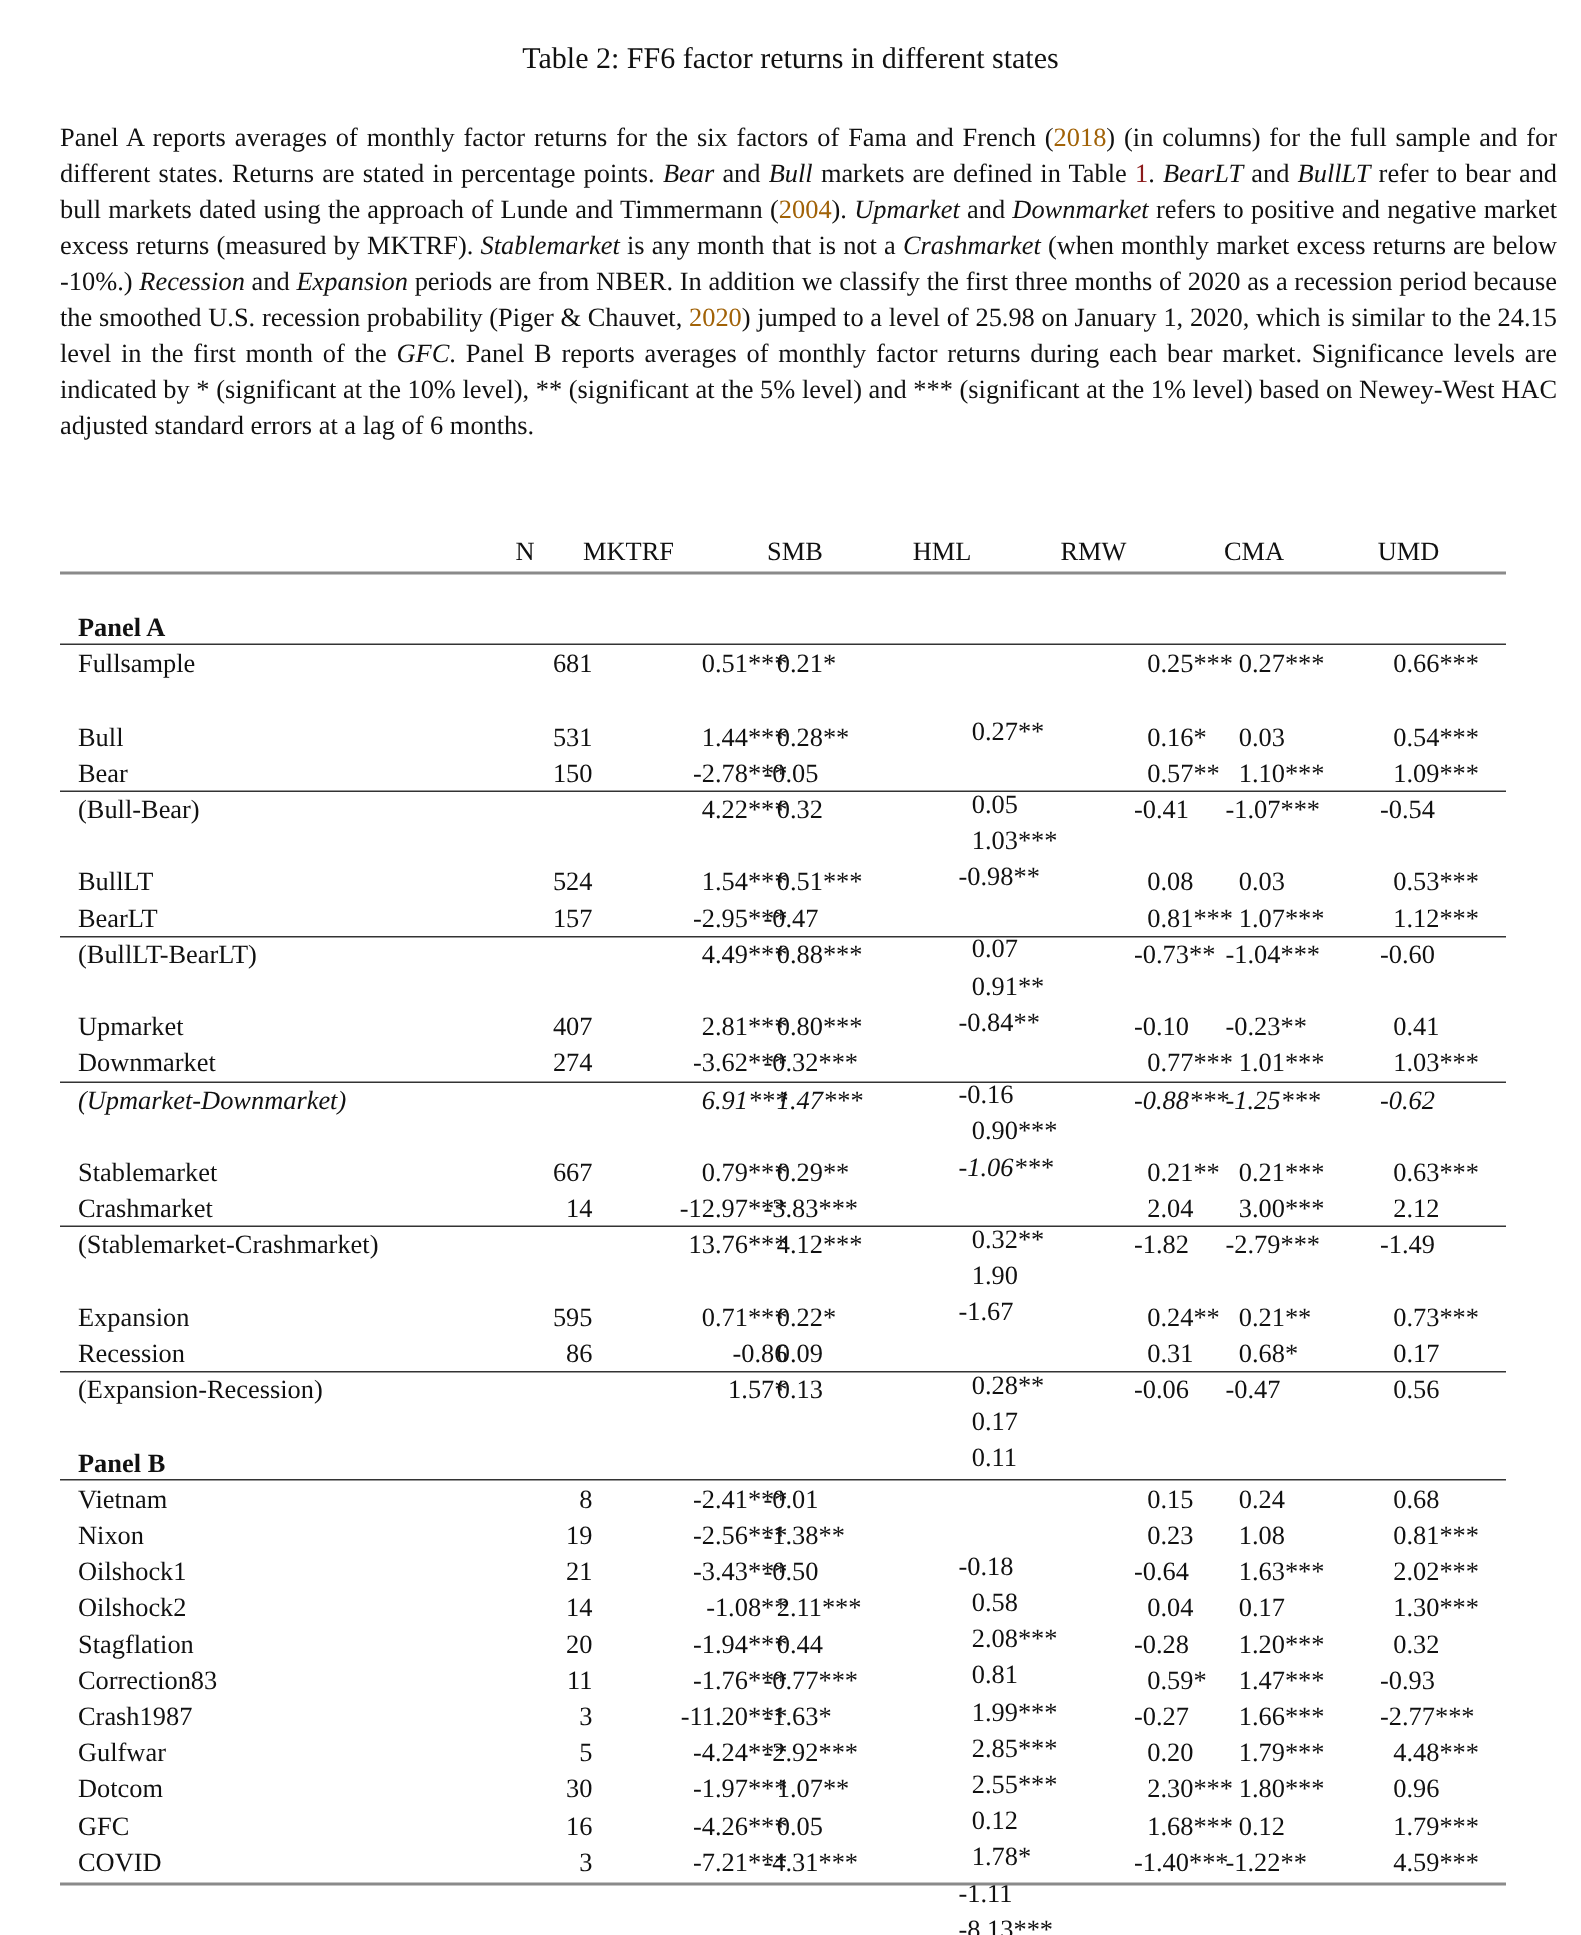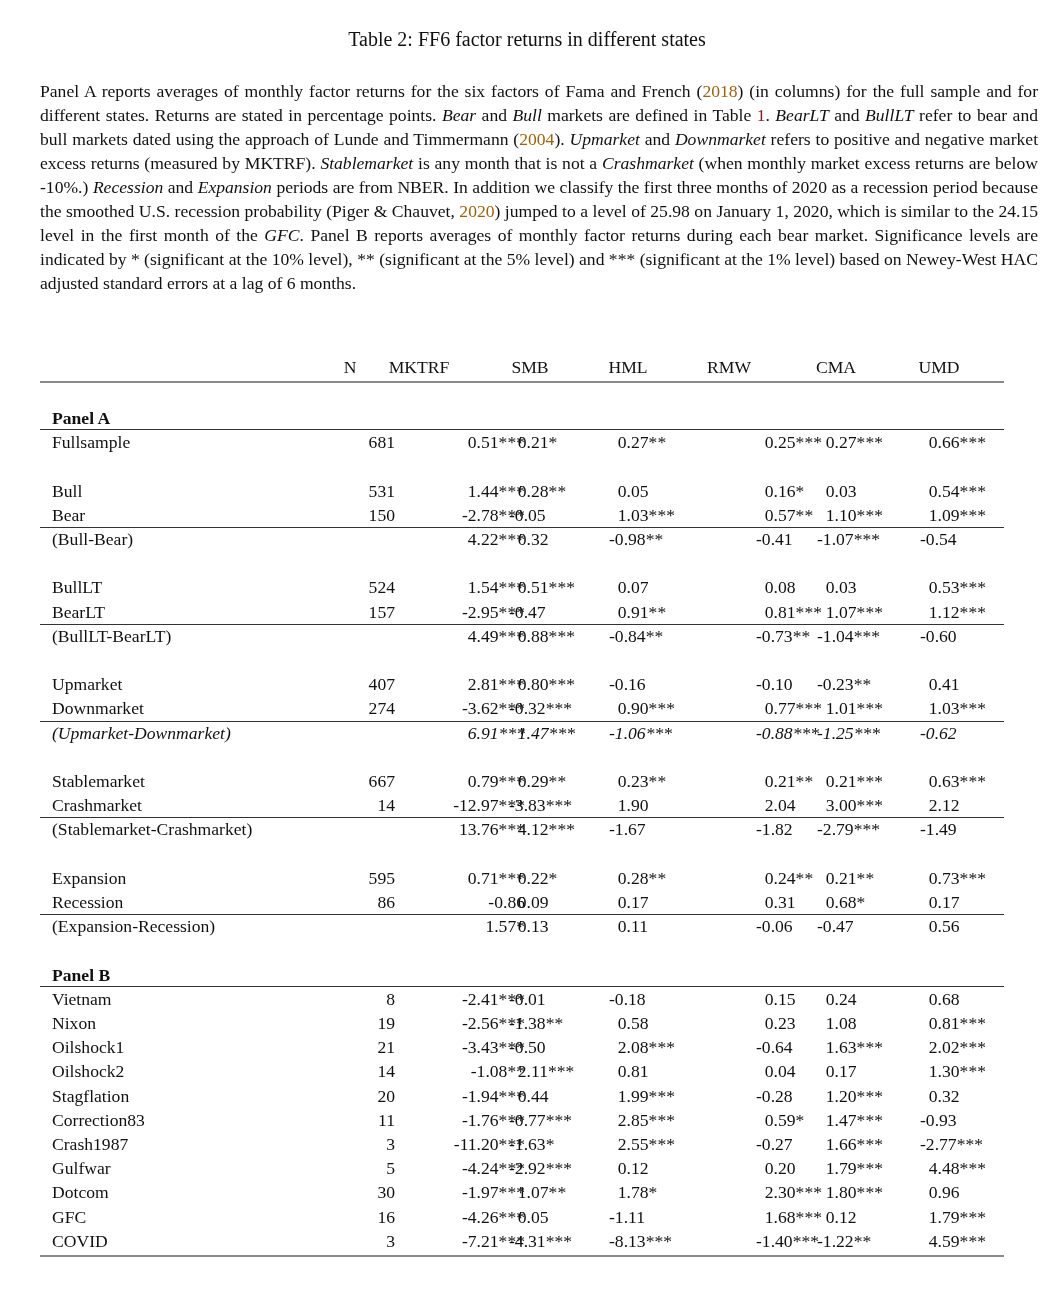--- a/index.html
+++ b/index.html
@@ -24,21 +24,21 @@
   .tbl {
     position: absolute; left: 40px; top: 355px; width: 964px;
     font-family: "Liberation Serif", "DejaVu Serif", serif; font-size: 17.6px;
   }
   .row { position: absolute; left: 0; width: 964px; height: 24px; line-height: 24px; }
   .cell { position: absolute; top: 0; white-space: pre; }
   .label { left: 12px; }
   .n { right: 609px; text-align: right; }      
   .mkt { right: 479px; text-align: right; }    
   .c-smb { left: 469px; }
-  .c-hml { left: 569px; }
+  .c-hml { left: 599px; margin-top: 45px; }
   .c-rmw { left: 676px; margin-left: 40px; }
   .c-cma { left: 777px; }
   .c-umd { left: 880px; }
   .hdr .cell { text-align: center; }
   .rule { position: absolute; left: 0; width: 964px; background: #555; }
   .rule.thick { height: 2px; background: #8a8a8a; }
   .rule.thin { height: 1px; background: #333; }
   .panel-label { font-weight: bold; left: 12px; }
 </style>
 </head>
@@ -163,21 +163,21 @@
       <span class="cell c-hml">-1.06***</span>
       <span class="cell c-rmw">-0.88***</span>
       <span class="cell c-cma">-1.25***</span>
       <span class="cell c-umd">-0.62</span>
     </div>
     <div class="row" style="top: 414px;">
       <span class="cell label">Stablemarket</span>
       <span class="cell n">667</span>
       <span class="cell mkt">0.79***</span>
       <span class="cell c-smb"> 0.29**</span>
-      <span class="cell c-hml"> 0.23**</span>
+      <span class="cell c-hml"> 0.32**</span>
       <span class="cell c-rmw"> 0.21**</span>
       <span class="cell c-cma"> 0.21***</span>
       <span class="cell c-umd"> 0.63***</span>
     </div>
     <div class="row" style="top: 438.2px;">
       <span class="cell label">Crashmarket</span>
       <span class="cell n">14</span>
       <span class="cell mkt">-12.97***</span>
       <span class="cell c-smb">-3.83***</span>
       <span class="cell c-hml"> 1.90</span>

